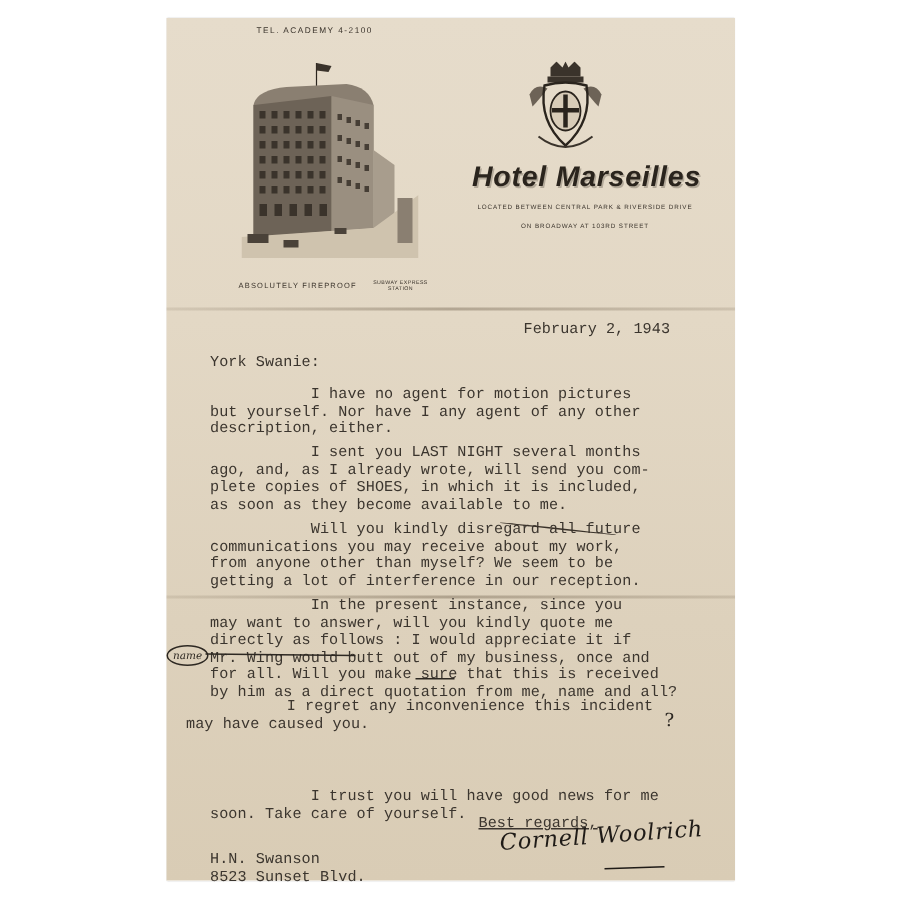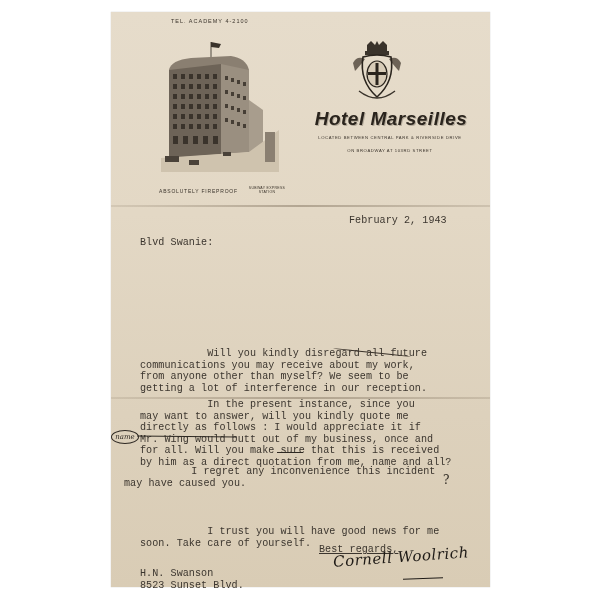--- a/index.html
+++ b/index.html
@@ -156,21 +156,28 @@
     <ellipse cx="28" cy="33" rx="10" ry="13" fill="#d8ccb8" stroke="#2a241d" stroke-width="1.2"></ellipse>
     <rect x="26.5" y="22" width="3" height="22" fill="#2a241d"></rect>
     <rect x="19" y="31" width="18" height="3" fill="#2a241d"></rect>
     <path d="M10 50 Q28 64 46 50" fill="none" stroke="#3a332b" stroke-width="1.4"></path>
   </svg>
   <div class="hotel-name">Hotel Marseilles</div>
   <div class="located">LOCATED BETWEEN CENTRAL PARK &amp; RIVERSIDE DRIVE</div>
   <div class="broadway">ON BROADWAY AT 103RD STREET</div>
 
   <div class="typed date">February 2, 1943</div>
-  <div class="typed salutation">Blvd Swanie:</div>
+  <div class="typed salutation">York Swanie:</div>
+  <div class="typed p1">           I have no agent for motion pictures
+but yourself. Nor have I any agent of any other
+description, either.</div>
+  <div class="typed p2">           I sent you LAST NIGHT several months
+ago, and, as I already wrote, will send you com-
+plete copies of SHOES, in which it is included,
+as soon as they become available to me.</div>
   <div class="typed p3">           Will you kindly disregard all future
 communications you may receive about my work,
 from anyone other than myself? We seem to be
 getting a lot of interference in our reception.</div>
   <div class="typed p4">           In the present instance, since you
 may want to answer, will you kindly quote me
 directly as follows : I would appreciate it if
 Mr. Wing would butt out of my business, once and
 for all. Will you make sure that this is received
 by him as a direct quotation from me, name and all?</div>

